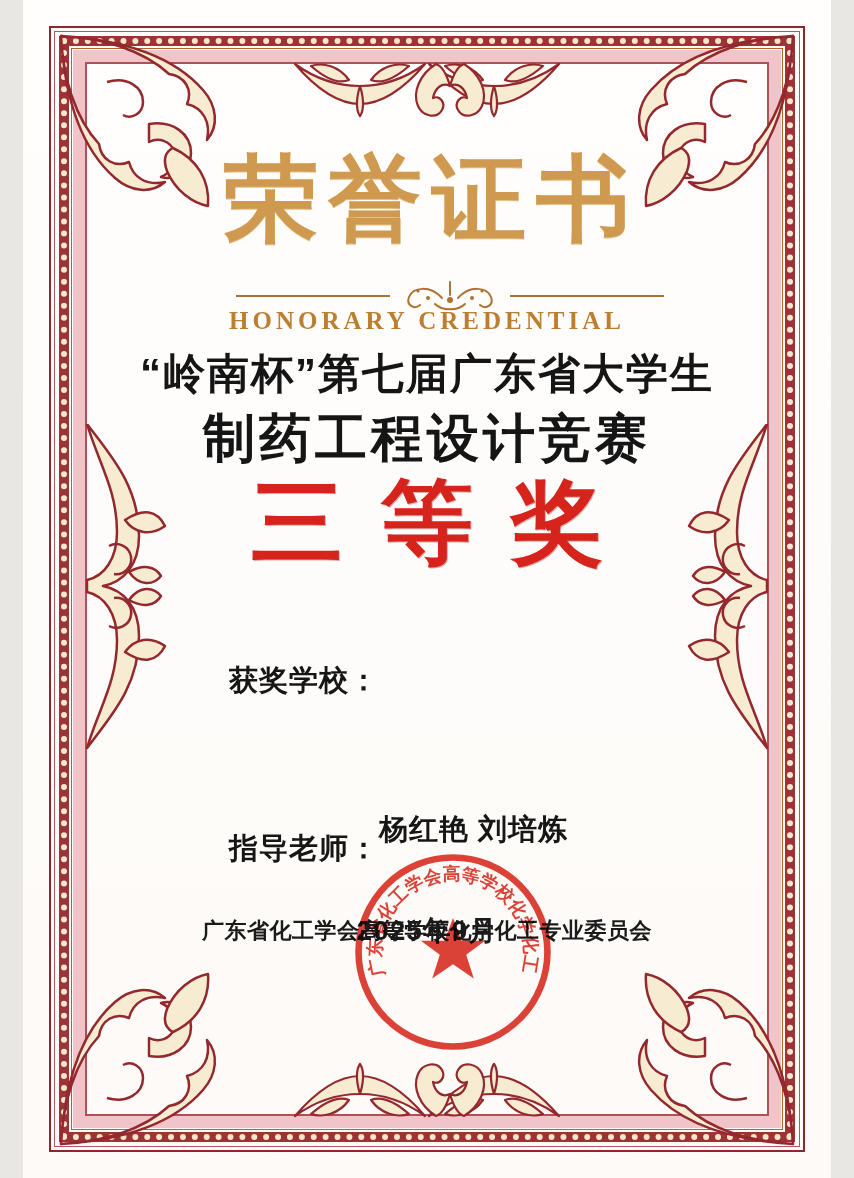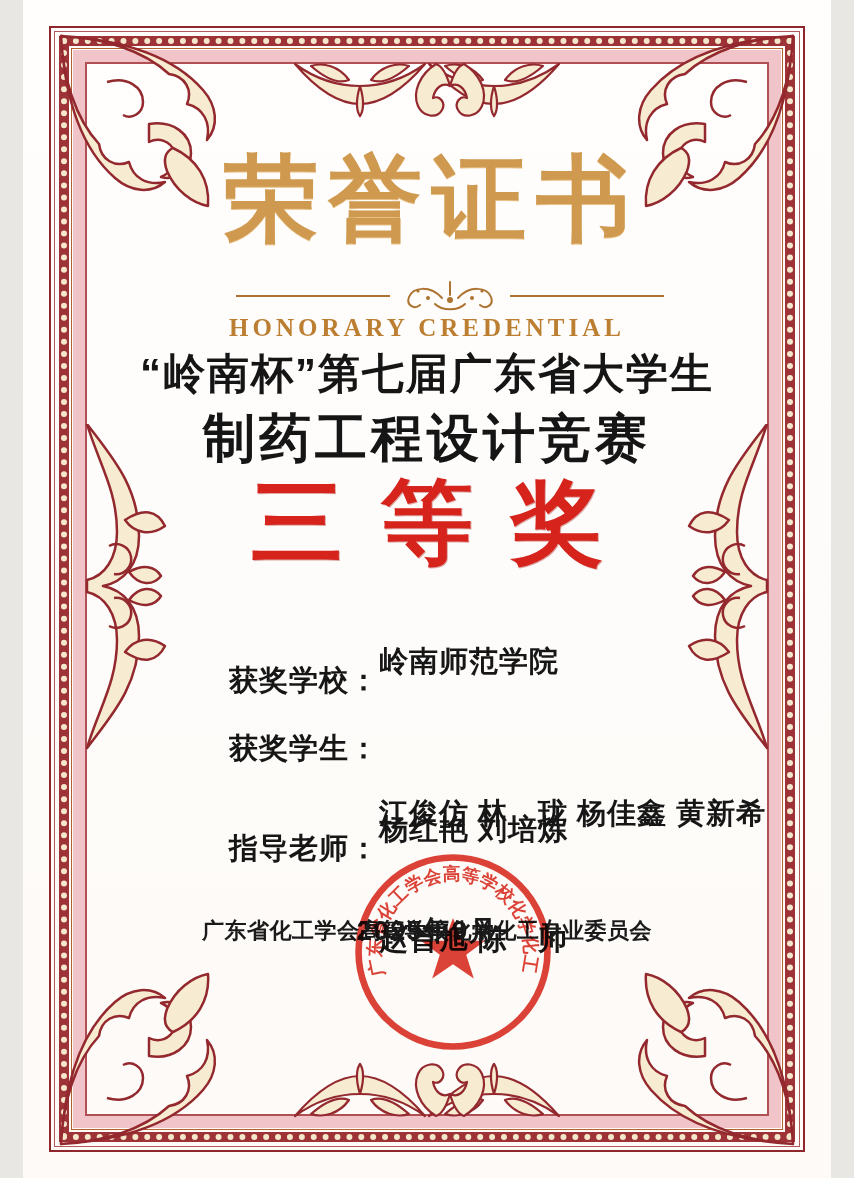--- a/index.html
+++ b/index.html
@@ -25,21 +25,21 @@
   
   .title{
     position:absolute;top:145px;left:0;width:100%;text-align:center;
     font-family:"Liberation Serif",serif;font-size:94px;font-weight:bold;
     letter-spacing:10px;text-indent:10px;color:#cf9a50;line-height:1.15;
     text-shadow:0 1px 0 #e8c188;
   }
   .divider{position:absolute;top:278px;left:213px;width:428px;display:flex;align-items:center;}
   .divider .rule{flex:1;height:0;border-top:2px solid #ad7330;}
   .subtitle{
-    position:absolute;top:314px;left:0;width:100%;text-align:center;
+    position:absolute;top:307px;left:0;width:100%;text-align:center;
     font-family:"Liberation Serif",serif;font-size:25px;font-weight:bold;
     letter-spacing:4px;color:#bc7e31;
   }
   .comp-line1{
     position:absolute;top:346px;left:0;width:100%;text-align:center;
     font-size:42px;font-weight:900;color:#151515;letter-spacing:2px;
   }
   .comp-line2{
     position:absolute;top:404px;left:0;width:100%;text-align:center;
     font-size:52px;font-weight:900;color:#151515;letter-spacing:4px;
@@ -179,30 +179,22 @@
 
   <div class="subtitle">HONORARY CREDENTIAL</div>
 
   <div class="comp-line1">“岭南杯”第七届广东省大学生</div>
   <div class="comp-line2">制药工程设计竞赛</div>
 
   <div class="award">三等奖</div>
 
   <div class="info-row row-school">
     <span class="info-label">获奖学校：</span>
-    <span class="info-value">岭南师范学院</span>
   </div>
 
-  <div class="info-row row-students">
-    <span class="info-label">获奖学生：</span>
-    <span class="info-value">
-      <div>江俊仿 林　珑 杨佳鑫 黄新希</div>
-      <div>赵首旭 陈　帅</div>
-    </span>
-  </div>
 
   <div class="info-row row-teachers">
     <span class="info-label">指导老师：</span>
     <span class="info-value">杨红艳 刘培炼</span>
   </div>
 
   <div class="issuer">广东省化工学会高等学校化学化工专业委员会</div>
   <div class="date">2025年9月</div>
 
   <svg class="seal" viewBox="0 0 216 216">

